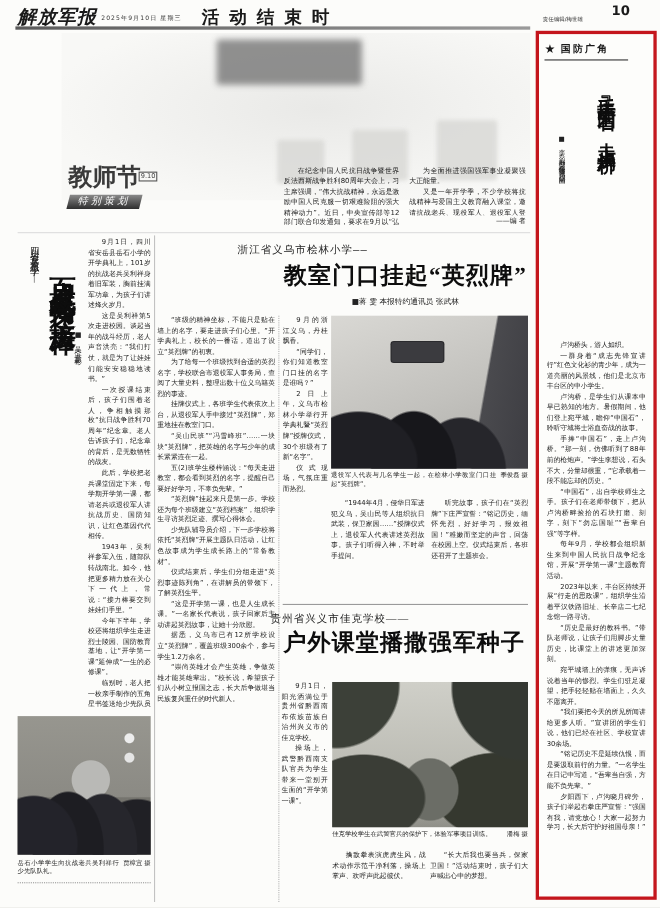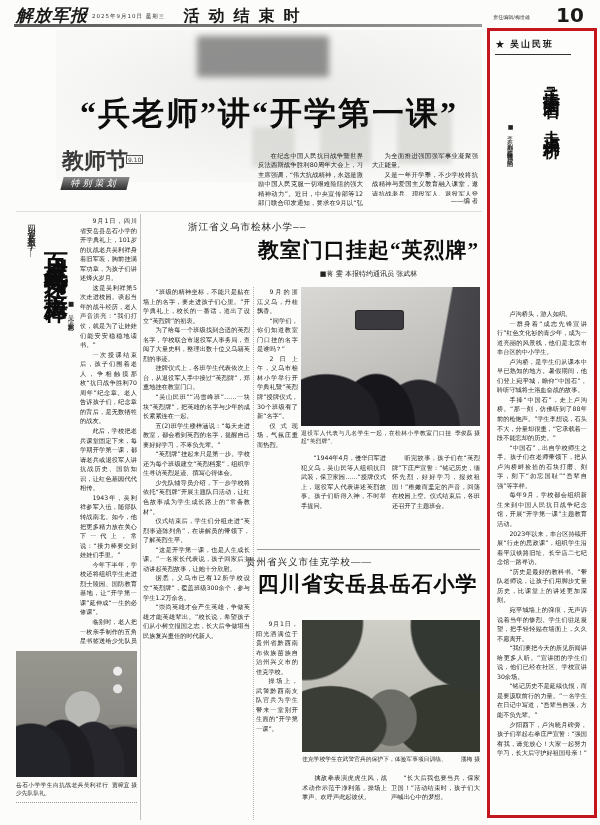--- a/index.html
+++ b/index.html
@@ -6,21 +6,21 @@
   .page{position:relative;width:600px;height:825px;background:#fcfcfa;overflow:hidden;
         font-family:"DejaVu Sans",sans-serif;color:#1a1a1a;padding-left:12px;}
   .abs{position:absolute;}
   
   .masthead{left:16px;top:4px;font-size:17px;font-weight:bold;font-style:italic;
             font-family:"Liberation Serif",serif;letter-spacing:1px;}
   .hdate{left:92px;top:13px;font-size:5.5px;color:#333;letter-spacing:1px;}
   .hsection{left:0;right:120px;top:6px;text-align:center;font-size:16px;font-weight:bold;
             letter-spacing:9px;font-family:"Liberation Serif",serif;}
   .heditor{left:420px;top:14px;width:110px;text-align:right;font-size:5px;color:#333;}
-  .hpage{left:556px;top:3px;font-size:20px;font-weight:bold;}
+  .hpage{left:556px;top:3px;font-size:12px;font-weight:bold;}
   .hrule{left:14px;top:24px;width:468px;height:3px;
          background:linear-gradient(to right,#5a5a5a,#9a9a9a);}
   
   .bphoto{left:56px;top:30px;width:426px;height:152px;overflow:hidden;
           background:radial-gradient(ellipse at 55% 45%,#e9e9e7,#f8f8f6 75%);}
   .board{position:absolute;left:33%;top:4%;width:31%;height:27%;background:#6e6e6e;
          filter:blur(3px);opacity:.75;border-radius:2px;}
   .chair{position:absolute;background:#d8d8d5;filter:blur(2px);border-radius:3px;opacity:.8;}
   .bheadline{left:56px;width:426px;top:92px;text-align:center;font-size:32px;font-weight:900;
              font-family:"Liberation Serif",serif;letter-spacing:2px;color:#0d0d0d;}
@@ -104,21 +104,20 @@
   <div class="abs heditor">责任编辑/梅世雄</div>
   <div class="abs hpage">10</div>
   <div class="abs hrule"></div>
 
   <div class="abs bphoto photo">
     <div class="board"></div>
     <div class="chair" style="left:62%;top:58%;width:12%;height:30%;"></div>
     <div class="chair" style="left:80%;top:52%;width:13%;height:36%;"></div>
     <div class="chair" style="left:46%;top:64%;width:10%;height:26%;"></div>
   </div>
-  <div class="abs bheadline">“兵老师”讲“开学第一课”</div>
 
   <div class="abs tbadge">
     <span class="big">教师节</span><span class="datebox">9.10</span>
     <div class="ribbon">特别策划</div>
   </div>
 
   <div class="abs intro" style="left:258px;top:151px;width:105px;height:57px;">
       <p>在纪念中国人民抗日战争暨世界反法西斯战争胜利80周年大会上，习主席强调，“伟大抗战精神，永远是激励中国人民克服一切艰难险阻的强大精神动力”。近日，中央宣传部等12部门联合印发通知，要求在9月以“弘扬抗战精神 共筑国防长城”为主题，集中组织开展“全民国防教育月”活动，引导广大干部群众更加坚定自觉地传承红色基因，汇聚</p>
     </div>
   <div class="abs intro" style="left:372px;top:151px;width:106px;height:45px;">
@@ -157,21 +156,21 @@
       <p>“吴山民班”“冯雪峰班”……一块块“英烈牌”，把英雄的名字与少年的成长紧紧连在一起。</p>
       <p>五(2)班学生楼梓涵说：“每天走进教室，都会看到英烈的名字，提醒自己要好好学习，不辜负先辈。”</p>
       <p>“英烈牌”挂起来只是第一步。学校还为每个班级建立“英烈档案”，组织学生寻访英烈足迹、撰写心得体会。</p>
       <p>少先队辅导员介绍，下一步学校将依托“英烈牌”开展主题队日活动，让红色故事成为学生成长路上的“常备教材”。</p>
       <p>仪式结束后，学生们分组走进“英烈事迹陈列角”，在讲解员的带领下，了解英烈生平。</p>
       <p>“这是开学第一课，也是人生成长课。”一名家长代表说，孩子回家后主动讲起英烈故事，让她十分欣慰。</p>
       <p>据悉，义乌市已有12所学校设立“英烈牌”，覆盖班级300余个，参与学生1.2万余名。</p>
       <p>“崇尚英雄才会产生英雄，争做英雄才能英雄辈出。”校长说，希望孩子们从小树立报国之志，长大后争做堪当民族复兴重任的时代新人。</p>
     </div>
 
-  <div class="abs kicker" style="left:188px;top:221px;font-family:Liberation Mono, monospace;">浙江省义乌市桧林小学——</div>
+  <div class="abs kicker" style="left:216px;top:221px;font-family:Liberation Mono, monospace;">浙江省义乌市桧林小学——</div>
   <div class="abs atitle" style="left:257px;top:236px;width:223px;">教室门口挂起“英烈牌”</div>
   <div class="abs abyline" style="left:257px;top:269px;width:223px;">■蒋 雯 本报特约通讯员 张武林</div>
 
   <div class="abs tiny" style="left:257px;top:287px;width:41px;height:260px;">
       <p>9月的浙江义乌，丹桂飘香。</p>
       <p>“同学们，你们知道教室门口挂的名字是谁吗？”</p>
       <p>2日上午，义乌市桧林小学举行开学典礼暨“英烈牌”授牌仪式，30个班级有了新“名字”。</p>
       <p>仪式现场，气氛庄重而热烈。</p>
     </div>
 
@@ -184,21 +183,21 @@
   </div>
   <div class="abs tiny" style="left:301px;top:453px;width:85px;height:93px;">
       <p>“1944年4月，侵华日军进犯义乌，吴山民等人组织抗日武装，保卫家园……”授牌仪式上，退役军人代表讲述英烈故事。孩子们听得入神，不时举手提问。</p>
     </div>
   <div class="abs tiny" style="left:392px;top:453px;width:88px;height:93px;">
       <p>听完故事，孩子们在“英烈牌”下庄严宣誓：“铭记历史，缅怀先烈，好好学习，报效祖国！”稚嫩而坚定的声音，回荡在校园上空。仪式结束后，各班还召开了主题班会。</p>
     </div>
   <div class="abs hsep" style="left:257px;top:549px;width:223px;"></div>
 
   <div class="abs kicker" style="left:246px;top:556px;">贵州省兴义市佳克学校——</div>
-  <div class="abs atitle" style="left:255px;top:570px;width:225px;">四川省安岳县岳石小学</div>
+  <div class="abs atitle" style="left:255px;top:570px;width:225px;">户外课堂播撒强军种子</div>
 
   <div class="abs tiny" style="left:256px;top:619px;width:42px;height:200px;">
       <p>9月1日，阳光洒满位于贵州省黔西南布依族苗族自治州兴义市的佳克学校。</p>
       <p>操场上，武警黔西南支队官兵为学生带来一堂别开生面的“开学第一课”。</p>
     </div>
 
   <div class="abs photo ph3" style="left:302px;top:620px;width:178px;height:132px;"></div>
   <div class="abs cap" style="left:302px;top:755px;width:178px;">
     <span class="credit">潘梅 摄</span>
     <span>佳克学校学生在武警官兵的保护下，体验军事项目训练。</span>
@@ -206,21 +205,21 @@
   <div class="abs tiny" style="left:302px;top:773px;width:85px;height:47px;">
       <p>擒敌拳表演虎虎生风，战术动作示范干净利落，操场上掌声、欢呼声此起彼伏。</p>
     </div>
   <div class="abs tiny" style="left:391px;top:773px;width:89px;height:47px;">
       <p>“长大后我也要当兵，保家卫国！”活动结束时，孩子们大声喊出心中的梦想。</p>
     </div>
 
   <div class="abs redframe">
     <div class="gbadge">
       <span class="gstar">★</span>
-      <span>吴山民班</span>
+      <span>国防广角</span>
     </div>
     <div class="vert rvtitle">手捧『中国石』，走上卢沟桥</div>
     <div class="vert rvbyline">■李 磊 刘寿仲 本报特约通讯员 赵治国</div>
     <div class="rbody tiny" style="font-size:6.2px;">
         <p>卢沟桥头，游人如织。</p>
         <p>一群身着“成志先锋宣讲行”红色文化衫的青少年，成为一道亮丽的风景线，他们是北京市丰台区的中小学生。</p>
         <p>卢沟桥，是学生们从课本中早已熟知的地方。暑假期间，他们登上宛平城，瞻仰“中国石”，聆听守城将士浴血奋战的故事。</p>
         <p>手捧“中国石”，走上卢沟桥。“那一刻，仿佛听到了88年前的枪炮声。”学生李想说，石头不大，分量却很重，“它承载着一段不能忘却的历史。”</p>
         <p>“中国石”，出自学校师生之手。孩子们在老师带领下，把从卢沟桥畔捡拾的石块打磨、刻字，刻下“勿忘国耻”“吾辈自强”等字样。</p>
         <p>每年9月，学校都会组织新生来到中国人民抗日战争纪念馆，开展“开学第一课”主题教育活动。</p>

